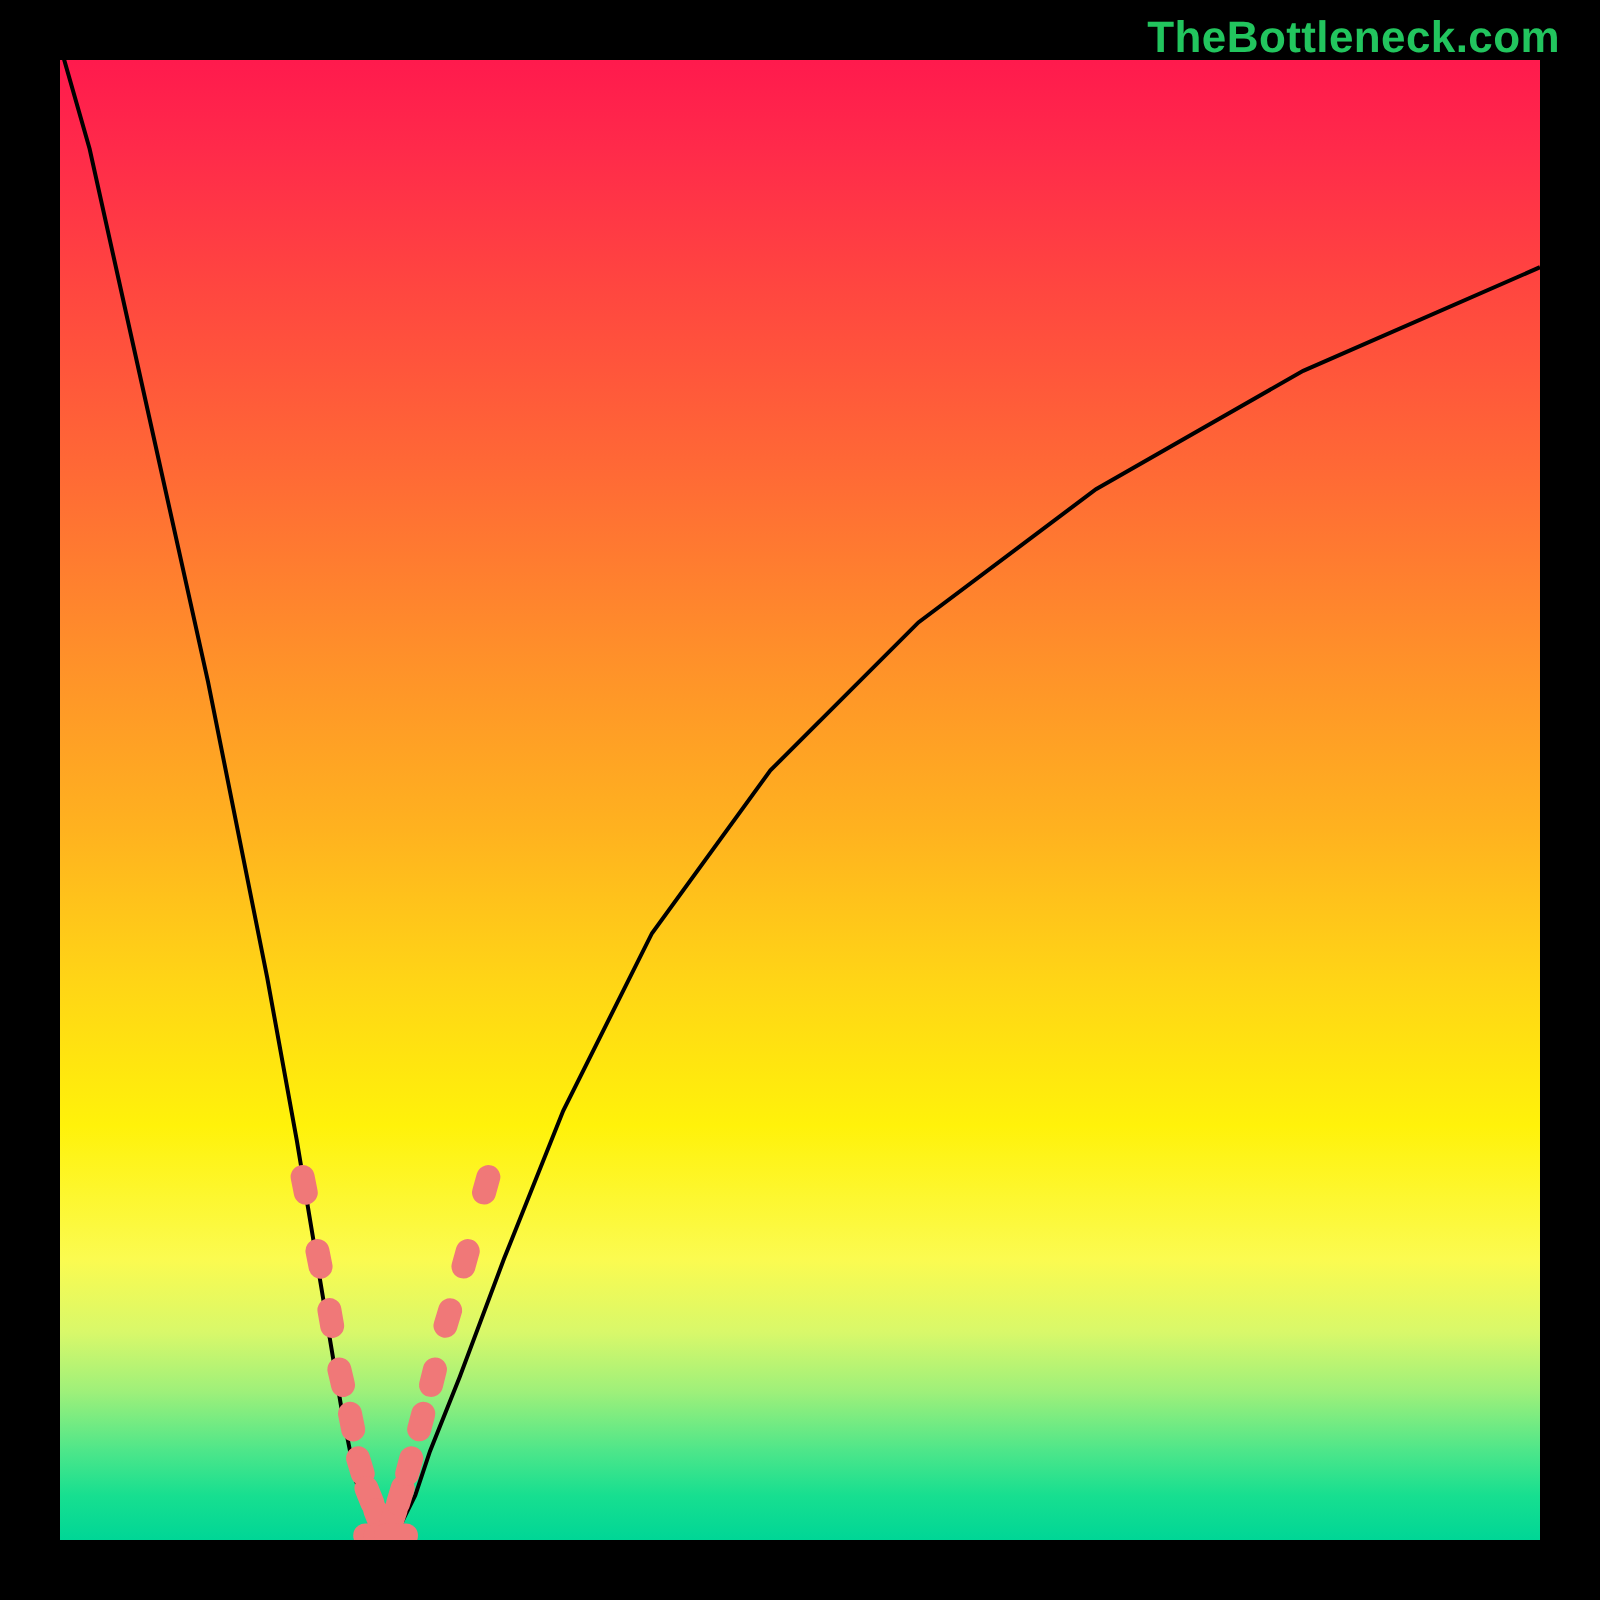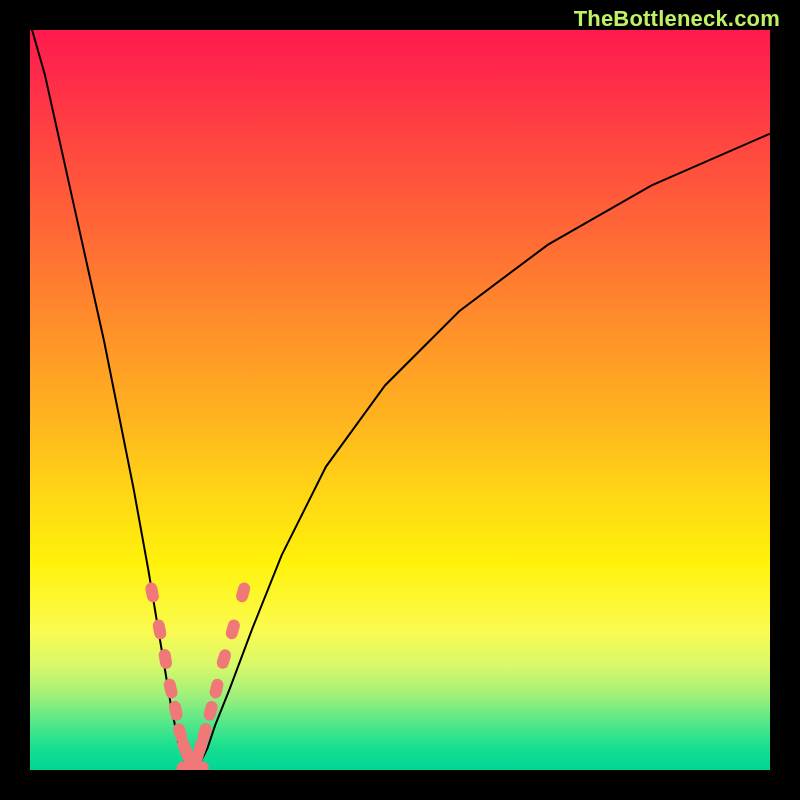--- a/index.html
+++ b/index.html
@@ -44,21 +44,21 @@
     left: 0;
     top: 0;
     width: 740px;
     height: 740px;
     pointer-events: none;
   }
   #branding {
     position: absolute;
     top: 6px;
     right: 20px;
-    color: #bef264;
+    color: #22c55e;
     font-size: 22px;
     font-weight: 600;
     letter-spacing: 0.2px;
   }
 </style>
 </head>
 <body>
 <div id="wrap">
   <div id="branding">TheBottleneck.com</div>
   <div id="plot">

